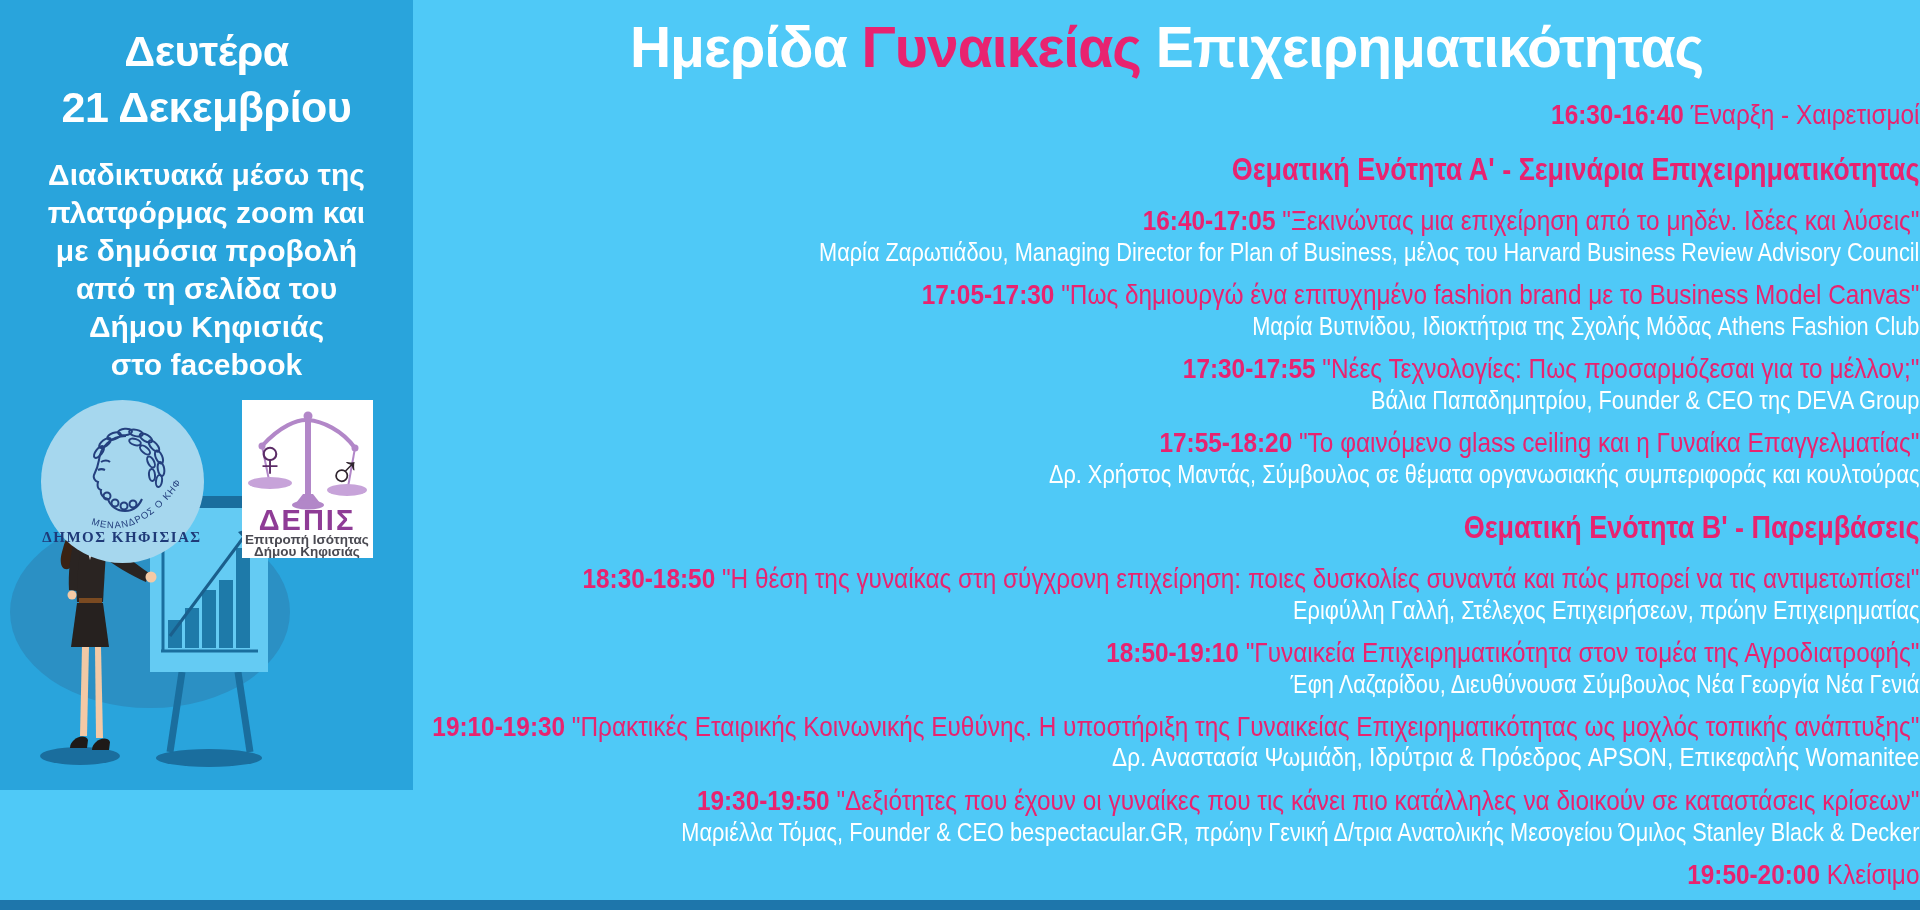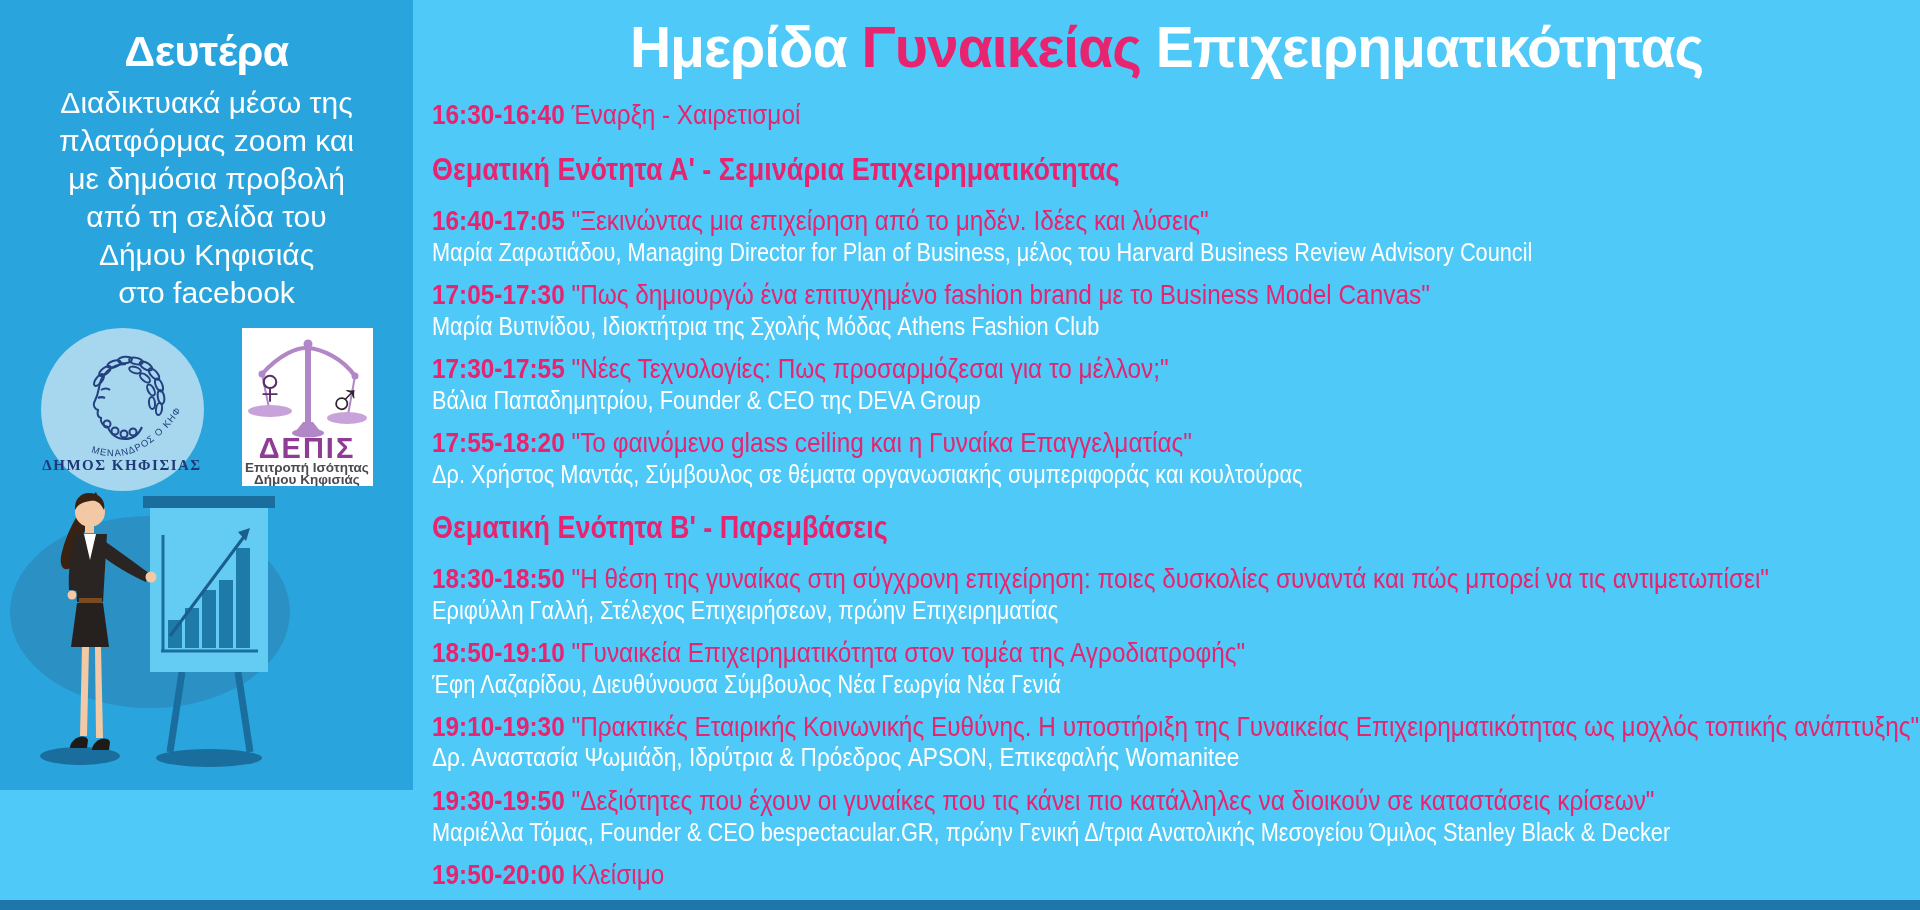--- a/index.html
+++ b/index.html
@@ -13,21 +13,21 @@
   
   .sidebar {
     position:absolute; left:0; top:0; width:413px; height:790px;
     background:#29A4DC; color:#fff; text-align:center; z-index:1;
   }
   .date-heading {
     margin-top:24px; font-size:43px; font-weight:bold;
     line-height:1.3; letter-spacing:-0.5px;
   }
   .platform-note {
-    margin-top:4px; font-size:30px; line-height:1.27; font-weight:normal;
+    margin-top:20px; font-size:30px; line-height:1.27; font-weight:bold;
   }
   .logo-row {
     margin-top:16px; display:flex; justify-content:center;
     align-items:flex-start; gap:38px; position:relative; z-index:3;
   }
   .illustration {
     position:absolute; left:0; bottom:0; width:413px; height:350px; z-index:1;
   }
 
   
@@ -39,21 +39,21 @@
   
   .main {
     position:absolute; left:413px; top:0; width:1507px; height:910px;
   }
   .page-title {
     margin-top:14px; text-align:center; font-size:57px; font-weight:bold;
     letter-spacing:-1px; color:#fff; white-space:nowrap;
   }
   .page-title .pink { color:#E82370; }
 
-  .sched { margin:20px 0 0 19px; }
+  .sched { margin:20px 0 0 19px;text-align:right; }
   .cond {
     display:block; transform:scaleX(0.87); transform-origin:0 0;
     width:114.9%; white-space:nowrap;
   }
   .cond.wrap { white-space:normal; }
   .sched > * { margin-top:14px; }
   .sched > :first-child { margin-top:0; }
   .sched-section {
     font-size:31px; font-weight:bold; color:#E82370; line-height:32px;
   }
@@ -68,20 +68,21 @@
   
   .logo-kifisia-box { width:163px; height:163px; }
   .logo-depis-box { width:131px; height:158px; }
 </style>
 </head>
 <body>
 
 <aside class="sidebar">
   <div class="date-heading">
     <div>Δευτέρα</div>
+    <div>21 Δεκεμβρίου</div>
   </div>
 
   <div class="platform-note" id="platform-note">
       <div>Διαδικτυακά μέσω της</div>
       <div>πλατφόρμας zoom και</div>
       <div>με δημόσια προβολή</div>
       <div>από τη σελίδα του</div>
       <div>Δήμου Κηφισιάς</div>
       <div>στο facebook</div>
     </div>

